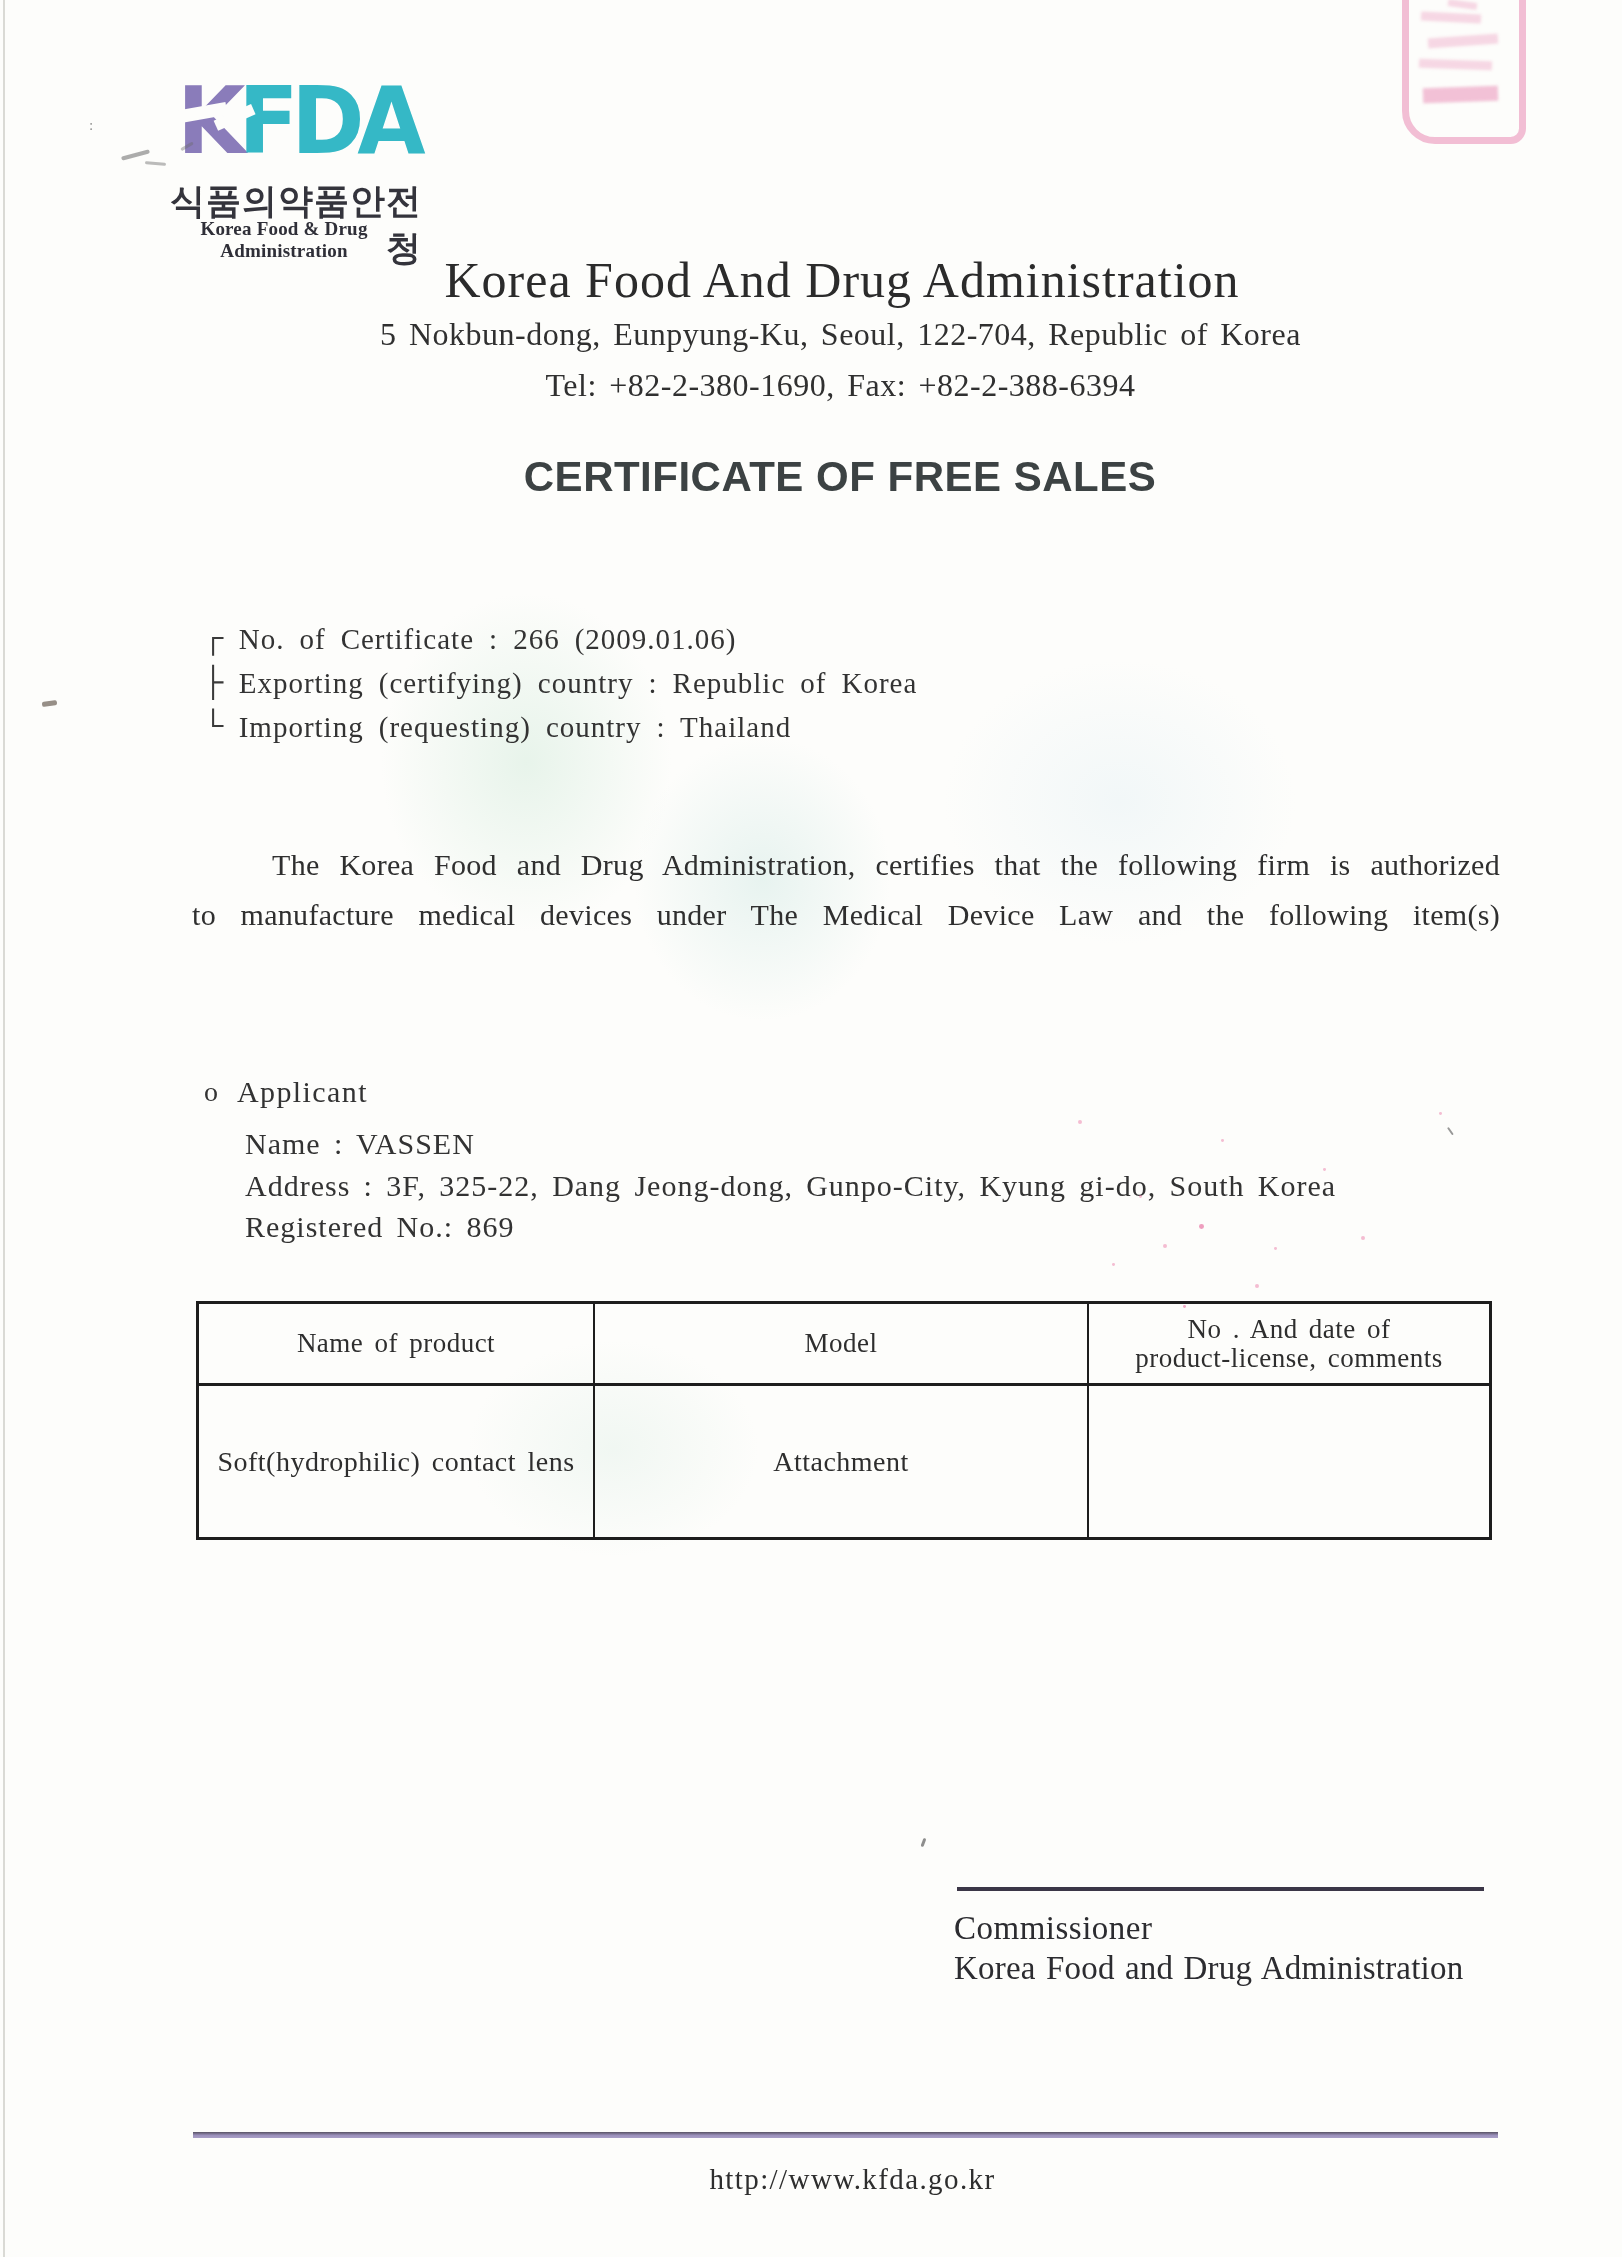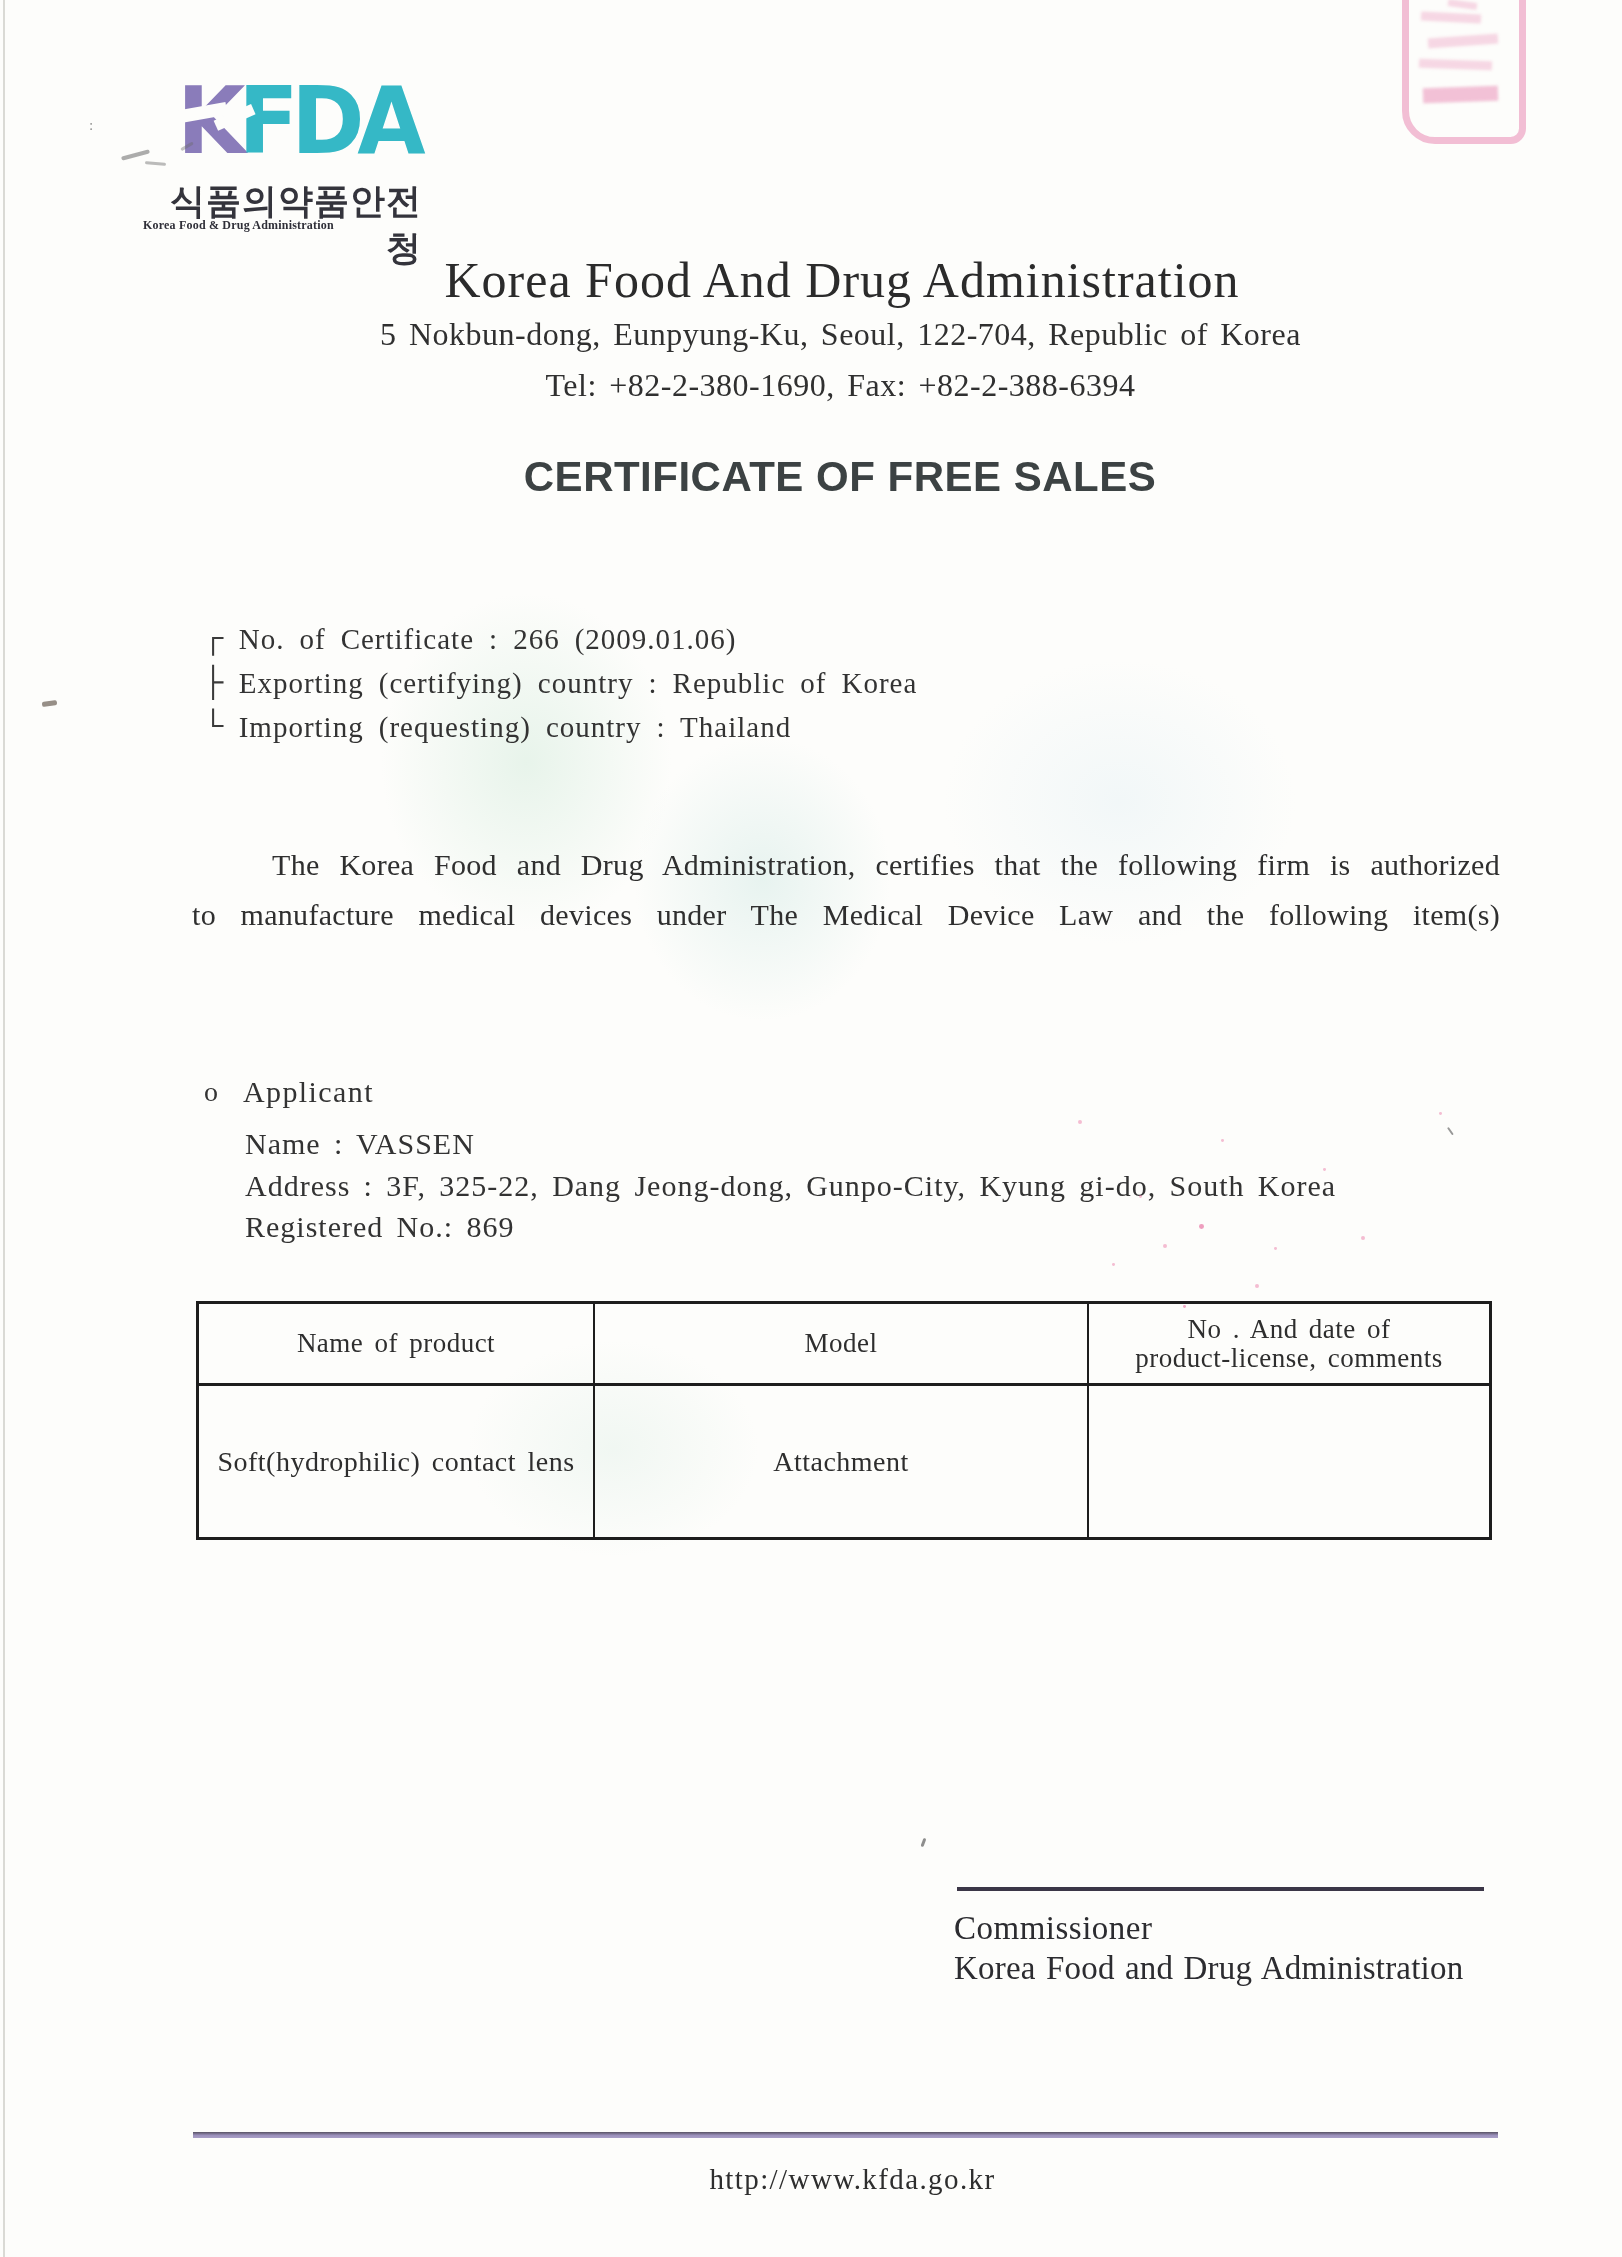--- a/index.html
+++ b/index.html
@@ -21,21 +21,21 @@
   .wm1{left:319px;top:521px;width:415px;height:483px;background:radial-gradient(ellipse closest-side,rgba(214,236,221,.55),rgba(214,236,221,0) 70%);}
   .wm2{left:579px;top:676px;width:367px;height:406px;background:radial-gradient(ellipse closest-side,rgba(210,233,228,.5),rgba(210,233,228,0) 70%);}
   .wm3{left:869px;top:599px;width:502px;height:406px;background:radial-gradient(ellipse closest-side,rgba(228,240,244,.45),rgba(228,240,244,0) 70%);}
   .wm4{left:406px;top:1294px;width:415px;height:309px;background:radial-gradient(ellipse closest-side,rgba(222,238,229,.4),rgba(222,238,229,0) 70%);}
 
   
   .logo-kfda{left:177px;top:75px;font-family:"DejaVu Sans","Liberation Sans",sans-serif;font-weight:bold;font-size:93px;line-height:1;letter-spacing:-7.7px;transform:scaleX(.95);transform-origin:left top;}
   .logo-k{color:#8a7cba;}
   .logo-fda{color:#35b8c6;}
   .logo-korean{left:152px;top:178px;width:270px;text-align:right;font-weight:bold;font-size:35px;letter-spacing:1px;color:#34343c;font-family:"Liberation Sans","DejaVu Sans",sans-serif;}
-  .logo-eng{left:143px;top:218px;width:282px;text-align:left;font-weight:bold;font-size:12px;letter-spacing:0.2px;color:#2f2f38;}
+  .logo-eng{left:143px;top:218px;width:282px;text-align:center;font-weight:bold;font-size:19px;letter-spacing:0.2px;color:#2f2f38;}
 
   
   .org-title{left:398px;top:251px;width:888px;text-align:center;font-size:50px;letter-spacing:1px;color:#2b2b2b;white-space:nowrap;}
   .org-address{left:290px;top:316px;width:1101px;text-align:center;font-size:32px;letter-spacing:0.5px;word-spacing:3.9px;color:#303030;white-space:nowrap;}
   .org-contact{left:290px;top:367px;width:1101px;text-align:center;font-size:32px;letter-spacing:0.5px;word-spacing:3.9px;color:#303030;white-space:nowrap;}
 
   .doc-title{left:367px;top:453px;width:946px;text-align:center;font-family:"Liberation Sans","DejaVu Sans",sans-serif;font-weight:bold;font-size:42px;letter-spacing:0.5px;color:#3c4243;white-space:nowrap;}
 
   
   .cert-info{left:203px;top:621px;}
@@ -45,21 +45,21 @@
 
   
   .body-par{left:192px;top:840px;width:1308px;font-size:30px;line-height:50px;letter-spacing:0.3px;word-spacing:7.2px;color:#2f2f2f;}
   .body-line{text-align:justify;-moz-text-align-last:justify;text-align-last:justify;}
   .body-line.first{padding-left:80px;}
   .body-line.last{text-align:left;text-align-last:left;}
 
   
   .applicant-head{left:204px;top:1072px;display:flex;font-size:30px;color:#333;}
   .applicant-marker{font-size:28px;line-height:39px;}
-  .applicant-title{margin-left:25px;letter-spacing:1.4px;line-height:39px;}
+  .applicant-title{margin-left:19px;letter-spacing:1.4px;line-height:39px;}
   .app-line{left:245px;font-size:30px;letter-spacing:1px;word-spacing:4.8px;color:#333;white-space:nowrap;}
   .app-name{top:1127px;}
   .app-addr{top:1169px;}
   .app-reg{top:1210px;}
 
   
   .ptable{left:196px;top:1301px;width:1296px;height:239px;border:3.9px solid #1d1d1d;box-sizing:border-box;display:grid;grid-template-columns:396px 494px 1fr;grid-template-rows:82px 1fr;background:transparent;}
   .pcell{display:flex;align-items:center;justify-content:center;text-align:center;box-sizing:border-box;color:#2e2e2e;}
   .pcell.h{font-size:27px;letter-spacing:0.5px;word-spacing:3.9px;border-bottom:3.9px solid #1d1d1d;}
   .pcell.c1,.pcell.c2{border-right:2.9px solid #1d1d1d;}

